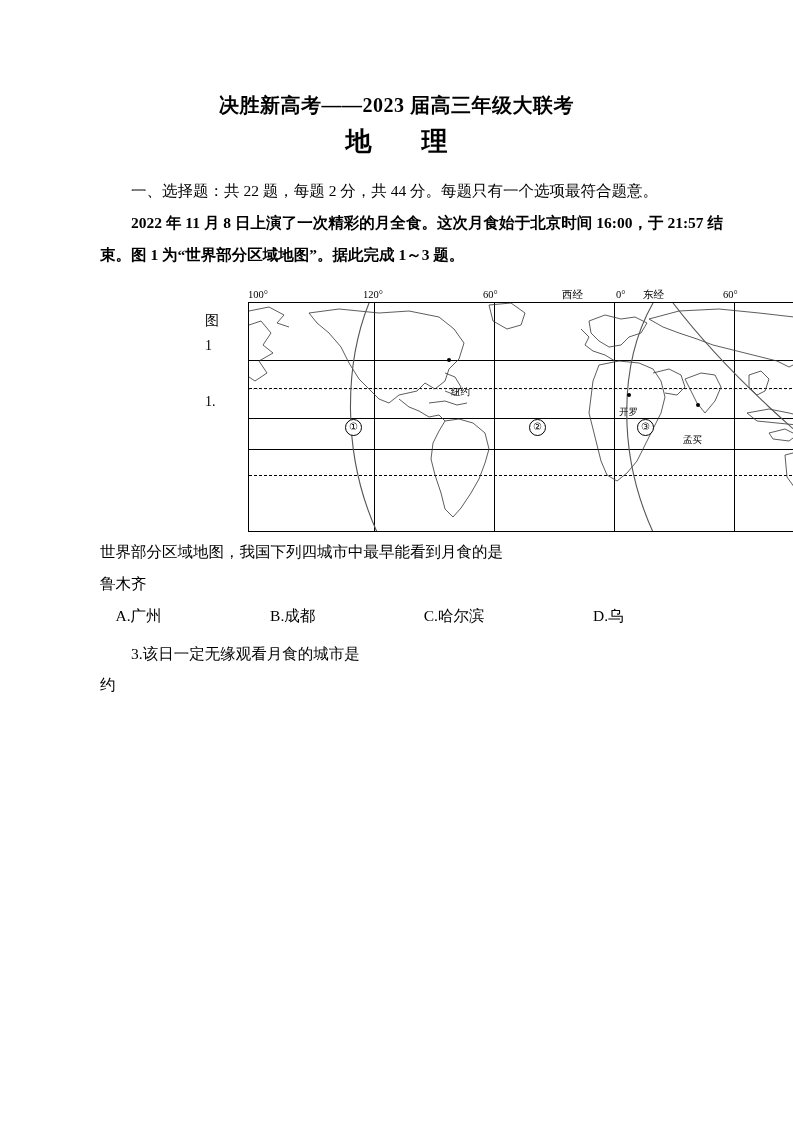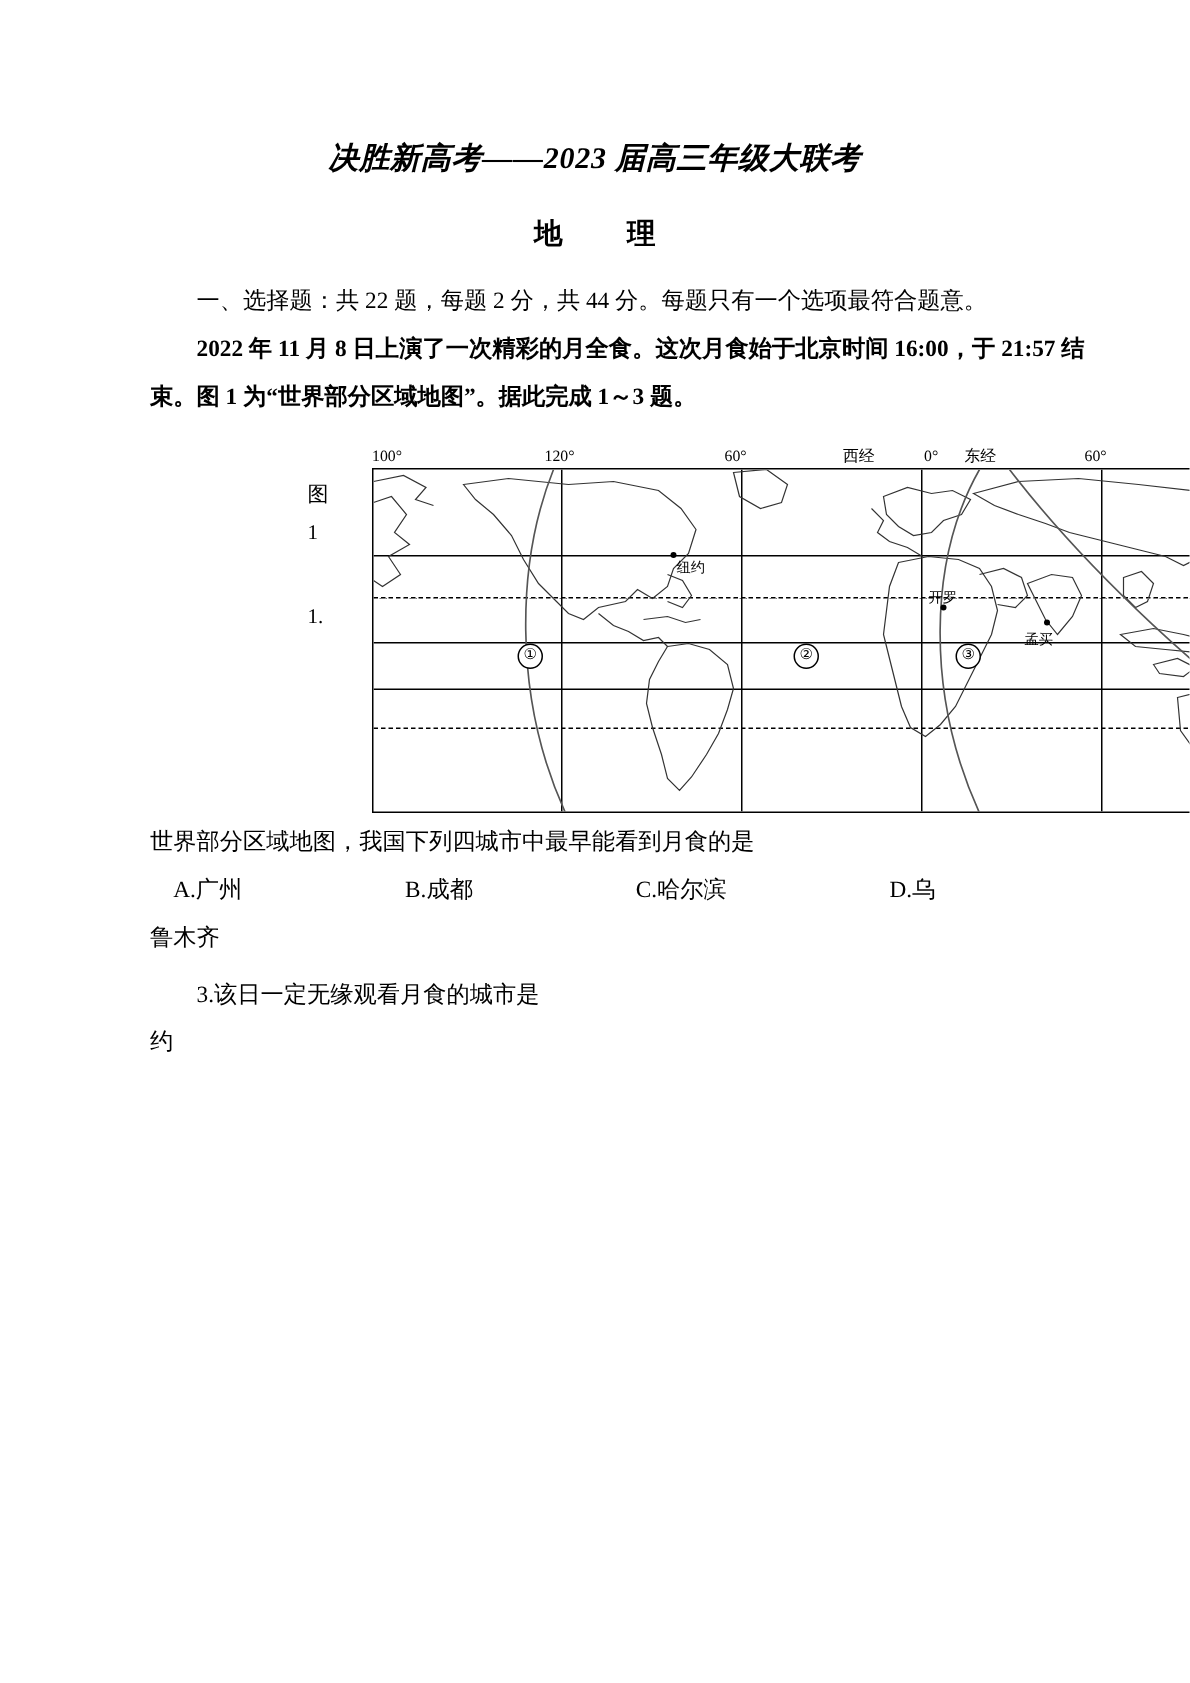--- a/index.html
+++ b/index.html
@@ -21,27 +21,26 @@
     height: 1122px;
     padding: 0;
     box-sizing: border-box;
   }
   .doc-title {
     text-align: center;
     font-size: 20px;
     font-weight: bold;
     margin-top: 92px;
     letter-spacing: 0.5px;
-    font-style: italic;
   }
   .doc-subject {
     text-align: center;
-    font-size: 19px;
+    font-size: 26px;
     font-weight: bold;
-    margin-top: 24px;
+    margin-top: 5px;
     letter-spacing: 12px;
     padding-left: 12px;
   }
   .body-block {
     margin: 0 70px 0 100px;
     font-size: 15.5px;
     line-height: 2.05;
     text-align: justify;
   }
   .section-head {
@@ -124,20 +123,21 @@
     width: 4px;
     height: 4px;
     background: #000;
     border-radius: 50%;
   }
   .city-label {
     position: absolute;
     font-size: 9.5px;
     white-space: nowrap;
     font-family: Liberation Mono, monospace;
+    margin-top: 24px;
   }
   .circ-num {
     position: absolute;
     width: 15px;
     height: 15px;
     border: 1px solid #000;
     border-radius: 50%;
     font-size: 10px;
     line-height: 13px;
     text-align: center;
@@ -263,22 +263,22 @@
 
         <div class="circ-num" style="left:96px;top:116px">①</div>
         <div class="circ-num" style="left:280px;top:116px">②</div>
         <div class="circ-num" style="left:388px;top:116px">③</div>
 
       </div>
     </div>
 
     <div class="question-block">
       <div class="qline">世界部分区域地图，我国下列四城市中最早能看到月食的是</div>
+      <div class="opt-row">鲁木齐</div>
       <div class="opt-row">　A.广州　　　　　　　B.成都　　　　　　　C.哈尔滨　　　　　　　D.乌</div>
-      <div class="opt-row">鲁木齐</div>
     </div>
 
 
     <div class="question-block">
       <div class="qline indent2">3.该日一定无缘观看月食的城市是</div>
       <div class="opt-row">约</div>
     </div>
 
   </div>
 </div>

